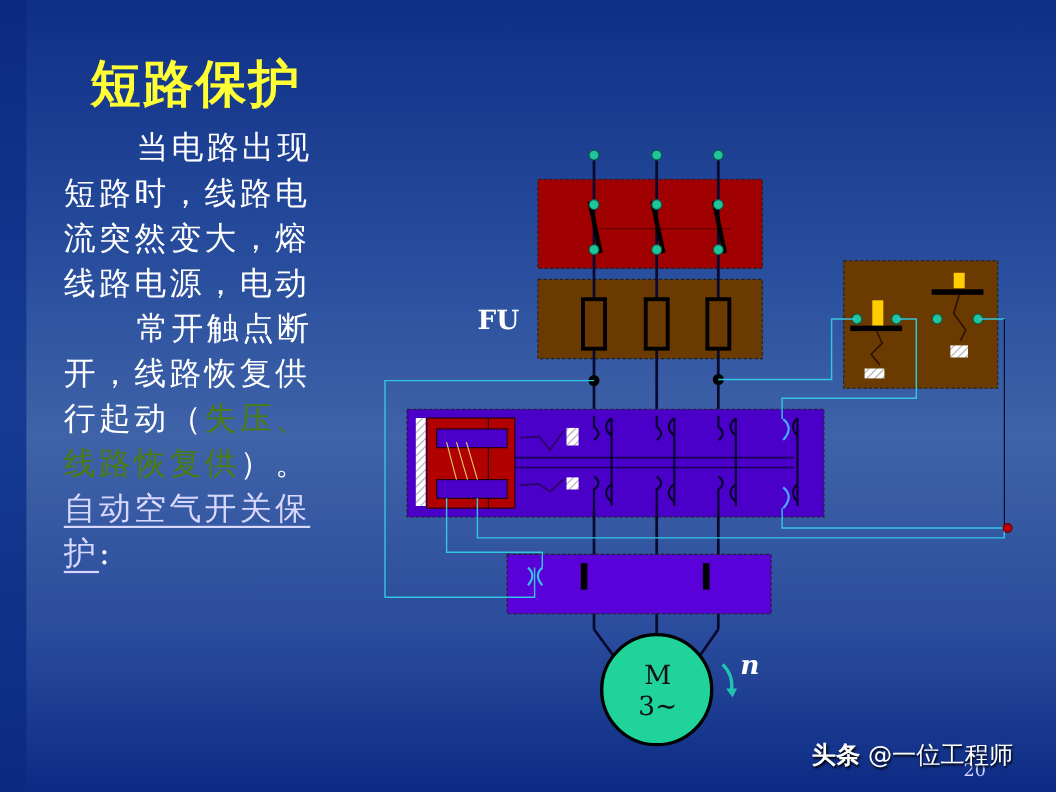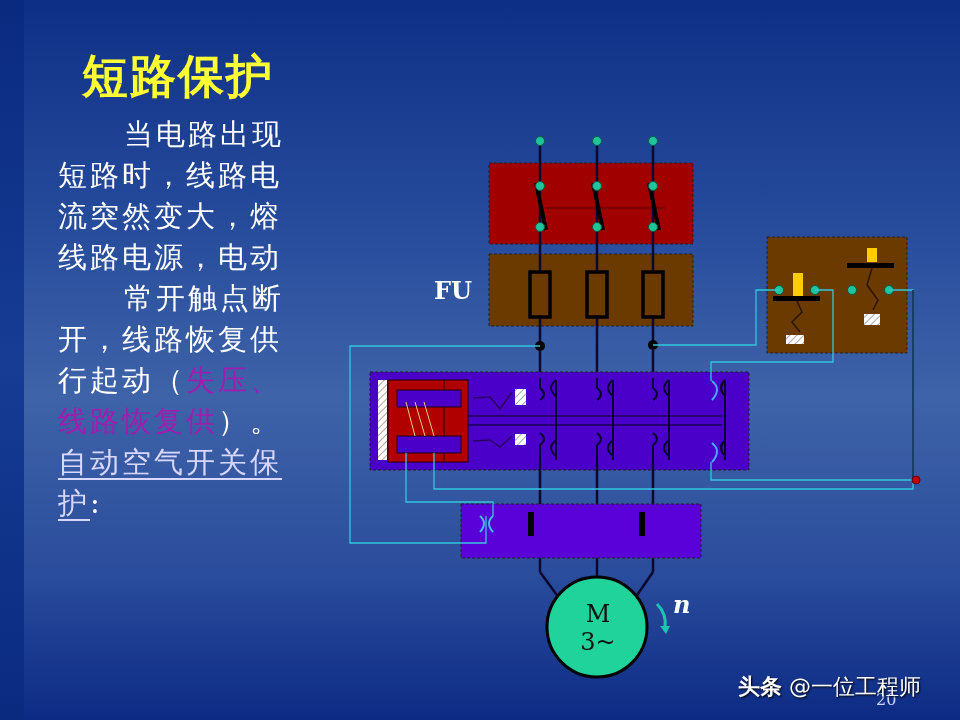--- a/index.html
+++ b/index.html
@@ -11,21 +11,21 @@
   .side-band { position: absolute; left: 0; top: 0; width: 24px; height: 720px;
     background: linear-gradient(180deg, #0a2a80, #163c94 50%, #0a2a80); }
   .title {
     position: absolute; left: 82px; top: 46px; font-size: 46px; color: #ffff33;
     letter-spacing: 2px; font-weight: bold;
   }
   .body-text {
     position: absolute; left: 58px; top: 114px; width: 270px;
     font-size: 29px; line-height: 41px; color: #ffffff; letter-spacing: 3px;
   }
-  .body-text .hl { color: #a21caf; }
+  .body-text .hl { color: #4d7c0f; }
   .body-text .link { color: #d8d8ff; text-decoration: underline; text-underline-offset: 6px; }
   .indent { display: inline-block; width: 66px; }
   svg.diagram { position: absolute; left: 0; top: 0; }
   .fu-label { position: absolute; left: 434px; top: 276px; color: #fff; font-size: 24px; font-weight: bold; }
   .n-label { position: absolute; left: 673px; top: 590px; color: #fff; font-size: 24px; font-style: italic; font-weight: bold; }
   .motor-text { position: absolute; left: 548px; top: 600px; width: 100px; text-align: center; font-size: 24px; line-height: 28px; color: #111; }
   .watermark { position: absolute; left: 738px; top: 672px; font-family: "DejaVu Sans", sans-serif; font-size: 22px; color: #fff; text-shadow: 1px 1px 2px #000; }
   .watermark b { font-weight: bold; }
   .page-num { position: absolute; left: 876px; top: 690px; color: #cfd6ff; font-size: 16px; }
 </style>

